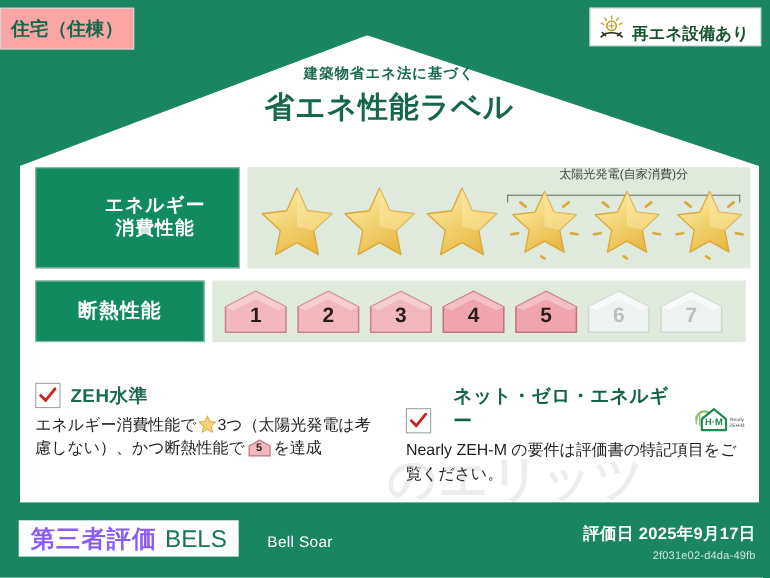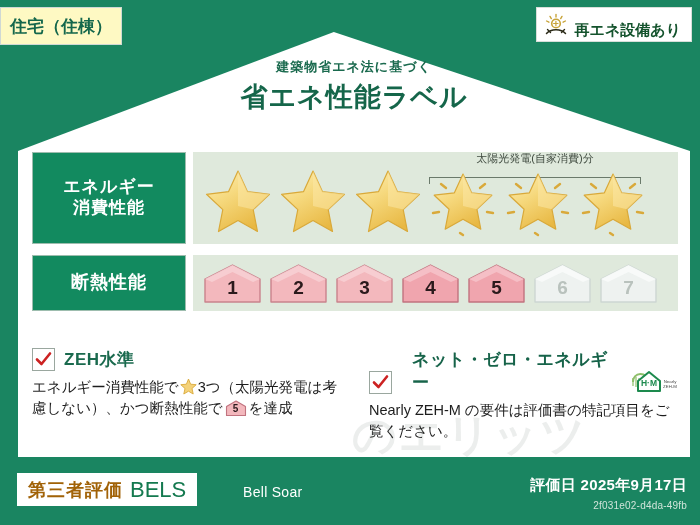--- a/index.html
+++ b/index.html
@@ -10,21 +10,21 @@
   }
   #label-root{
     position:relative;width:700px;height:525px;
     background:#1a8561;
     box-sizing:border-box;
   }
   
   .house-tag{
     position:absolute;left:0px;top:7px;
     width:120px;height:36px;
-    background:#fef9c3;
+    background:#fca5a5;
     border:1px solid #cfd8d4;
     display:flex;align-items:center;justify-content:center;
     font-size:17px;font-weight:bold;color:#14674c;
     letter-spacing:0px;
     z-index:6;
   }
   
   .reene-badge{
     position:absolute;right:8px;top:7px;
     height:33px;
@@ -63,21 +63,21 @@
   .metric-row{display:flex;align-items:stretch;margin-bottom:11px;}
   .row-label{
     width:152px;flex:0 0 auto;
     background:#128a5f;
     border:1px solid #9dbdae;
     color:#ffffff;font-weight:bold;
     display:flex;flex-direction:column;align-items:center;justify-content:center;
     line-height:1.22;
     font-size:18px;letter-spacing:1px;
   }
-  .row-label.two-line{font-size:17px;}
+  .row-label.two-line{font-size:17px;padding-left:32px;}
   .row-value{
     flex:1 1 auto;margin-left:7px;
     background:#dfe9dc;
     position:relative;
     display:flex;align-items:center;
   }
   .energy-row .row-value{height:92px;text-decoration:underline;}
   .insul-row .row-value{height:56px;}
   
   .stars{display:flex;align-items:center;padding-left:8px;gap:1px;margin-top:6px;}
@@ -143,21 +143,21 @@
     font-size:44px;font-weight:bold;color:rgba(110,120,115,0.13);
     letter-spacing:2px;white-space:nowrap;z-index:4;pointer-events:none;
   }
   
   .footer{position:absolute;left:0;right:0;bottom:0;height:68px;z-index:5;}
   .bels-box{
     position:absolute;left:17px;bottom:19px;
     background:#ffffff;height:33px;
     display:flex;align-items:center;padding:0 11px;
   }
-  .bels-box .jp{font-size:18px;font-weight:bold;color:#a16207;letter-spacing:1px;}
+  .bels-box .jp{font-size:22px;font-weight:bold;color:#8b5cf6;letter-spacing:1px;}
   .bels-box .bels{font-size:22px;font-weight:normal;color:#14794f;letter-spacing:0px;margin-left:7px;}
   .bell-soar{
     position:absolute;left:243px;bottom:25px;
     font-size:14px;color:#ffffff;letter-spacing:0.3px;
   }
   .eval{
     position:absolute;right:13px;bottom:30px;
     font-size:15px;color:#ffffff;font-weight:bold;letter-spacing:0.3px;
   }
   .uid{

